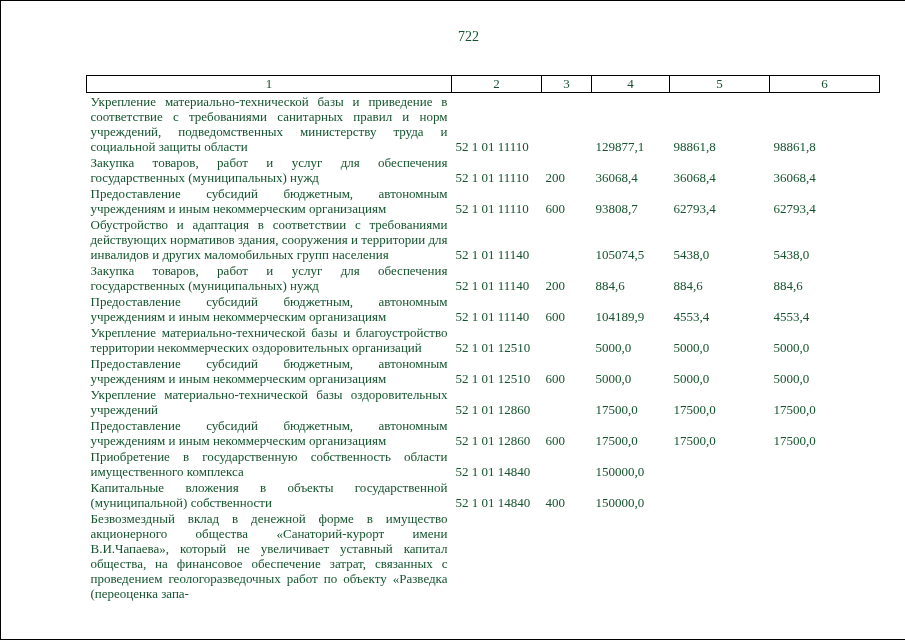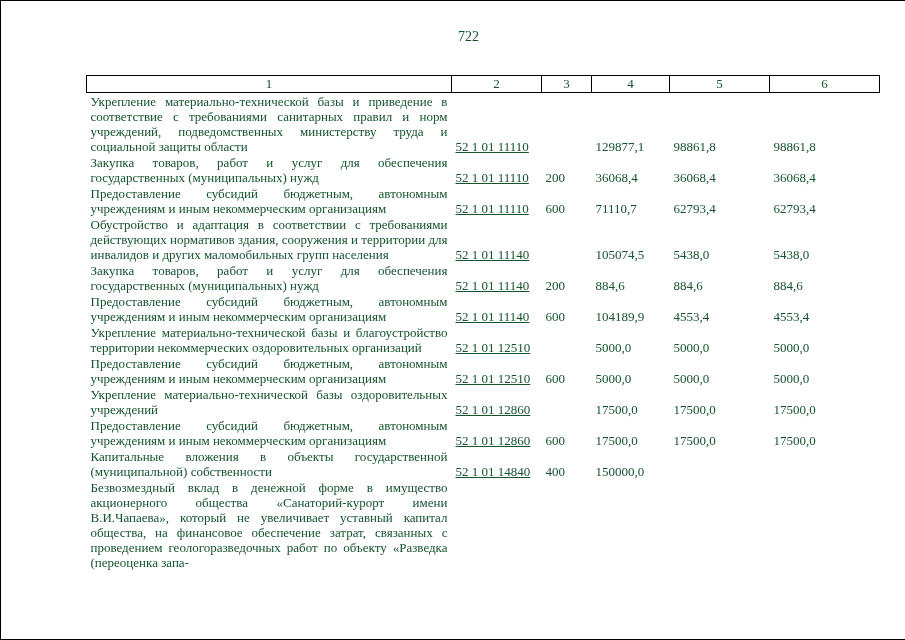--- a/index.html
+++ b/index.html
@@ -51,21 +51,20 @@
   }
   td.c1 {
     text-align: justify;
     padding-left: 8px;
     padding-right: 5px;
     margin-left: 44px;
   }
   td.c2 {
     padding-left: 7px;
     white-space: nowrap;
-    text-decoration: underline;
   }
   td.c3 {
     text-align: left;
     white-space: nowrap;
   }
   td.c4, td.c5, td.c6 {
     text-align: left;
     padding-right: 6px;
     white-space: nowrap;
   }
@@ -109,21 +108,21 @@
           <td class="c2">52 1 01 11110</td>
           <td class="c3">200</td>
           <td class="c4">36068,4</td>
           <td class="c5">36068,4</td>
           <td class="c6">36068,4</td>
         </tr>
         <tr>
           <td class="c1">Предоставление субсидий бюджетным, автономным учреждениям и иным некоммерческим организациям</td>
           <td class="c2">52 1 01 11110</td>
           <td class="c3">600</td>
-          <td class="c4">71110,7</td>
+          <td class="c4">93808,7</td>
           <td class="c5">62793,4</td>
           <td class="c6">62793,4</td>
         </tr>
         <tr>
           <td class="c1">Обустройство и адаптация в соответствии с требованиями действующих нормативов здания, сооружения и территории для инвалидов и других маломобильных групп населения</td>
           <td class="c2">52 1 01 11140</td>
           <td class="c3"></td>
           <td class="c4">105074,5</td>
           <td class="c5">5438,0</td>
           <td class="c6">5438,0</td>
@@ -170,20 +169,28 @@
         </tr>
         <tr>
           <td class="c1">Предоставление субсидий бюджетным, автономным учреждениям и иным некоммерческим организациям</td>
           <td class="c2">52 1 01 12860</td>
           <td class="c3">600</td>
           <td class="c4">17500,0</td>
           <td class="c5">17500,0</td>
           <td class="c6">17500,0</td>
         </tr>
         <tr>
+          <td class="c1">Приобретение в государственную собственность области имущественного комплекса</td>
+          <td class="c2">52 1 01 14840</td>
+          <td class="c3"></td>
+          <td class="c4">150000,0</td>
+          <td class="c5"></td>
+          <td class="c6"></td>
+        </tr>
+        <tr>
           <td class="c1">Капитальные вложения в объекты государственной (муниципальной) собственности</td>
           <td class="c2">52 1 01 14840</td>
           <td class="c3">400</td>
           <td class="c4">150000,0</td>
           <td class="c5"></td>
           <td class="c6"></td>
         </tr>
         <tr>
           <td class="c1">Безвозмездный вклад в денежной форме в имущество акционерного общества «Санаторий-курорт имени В.И.Чапаева», который не увеличивает уставный капитал общества, на финансовое обеспечение затрат, связанных с проведением геологоразведочных работ по объекту «Разведка (переоценка запа-</td>
           <td class="c2"></td>

